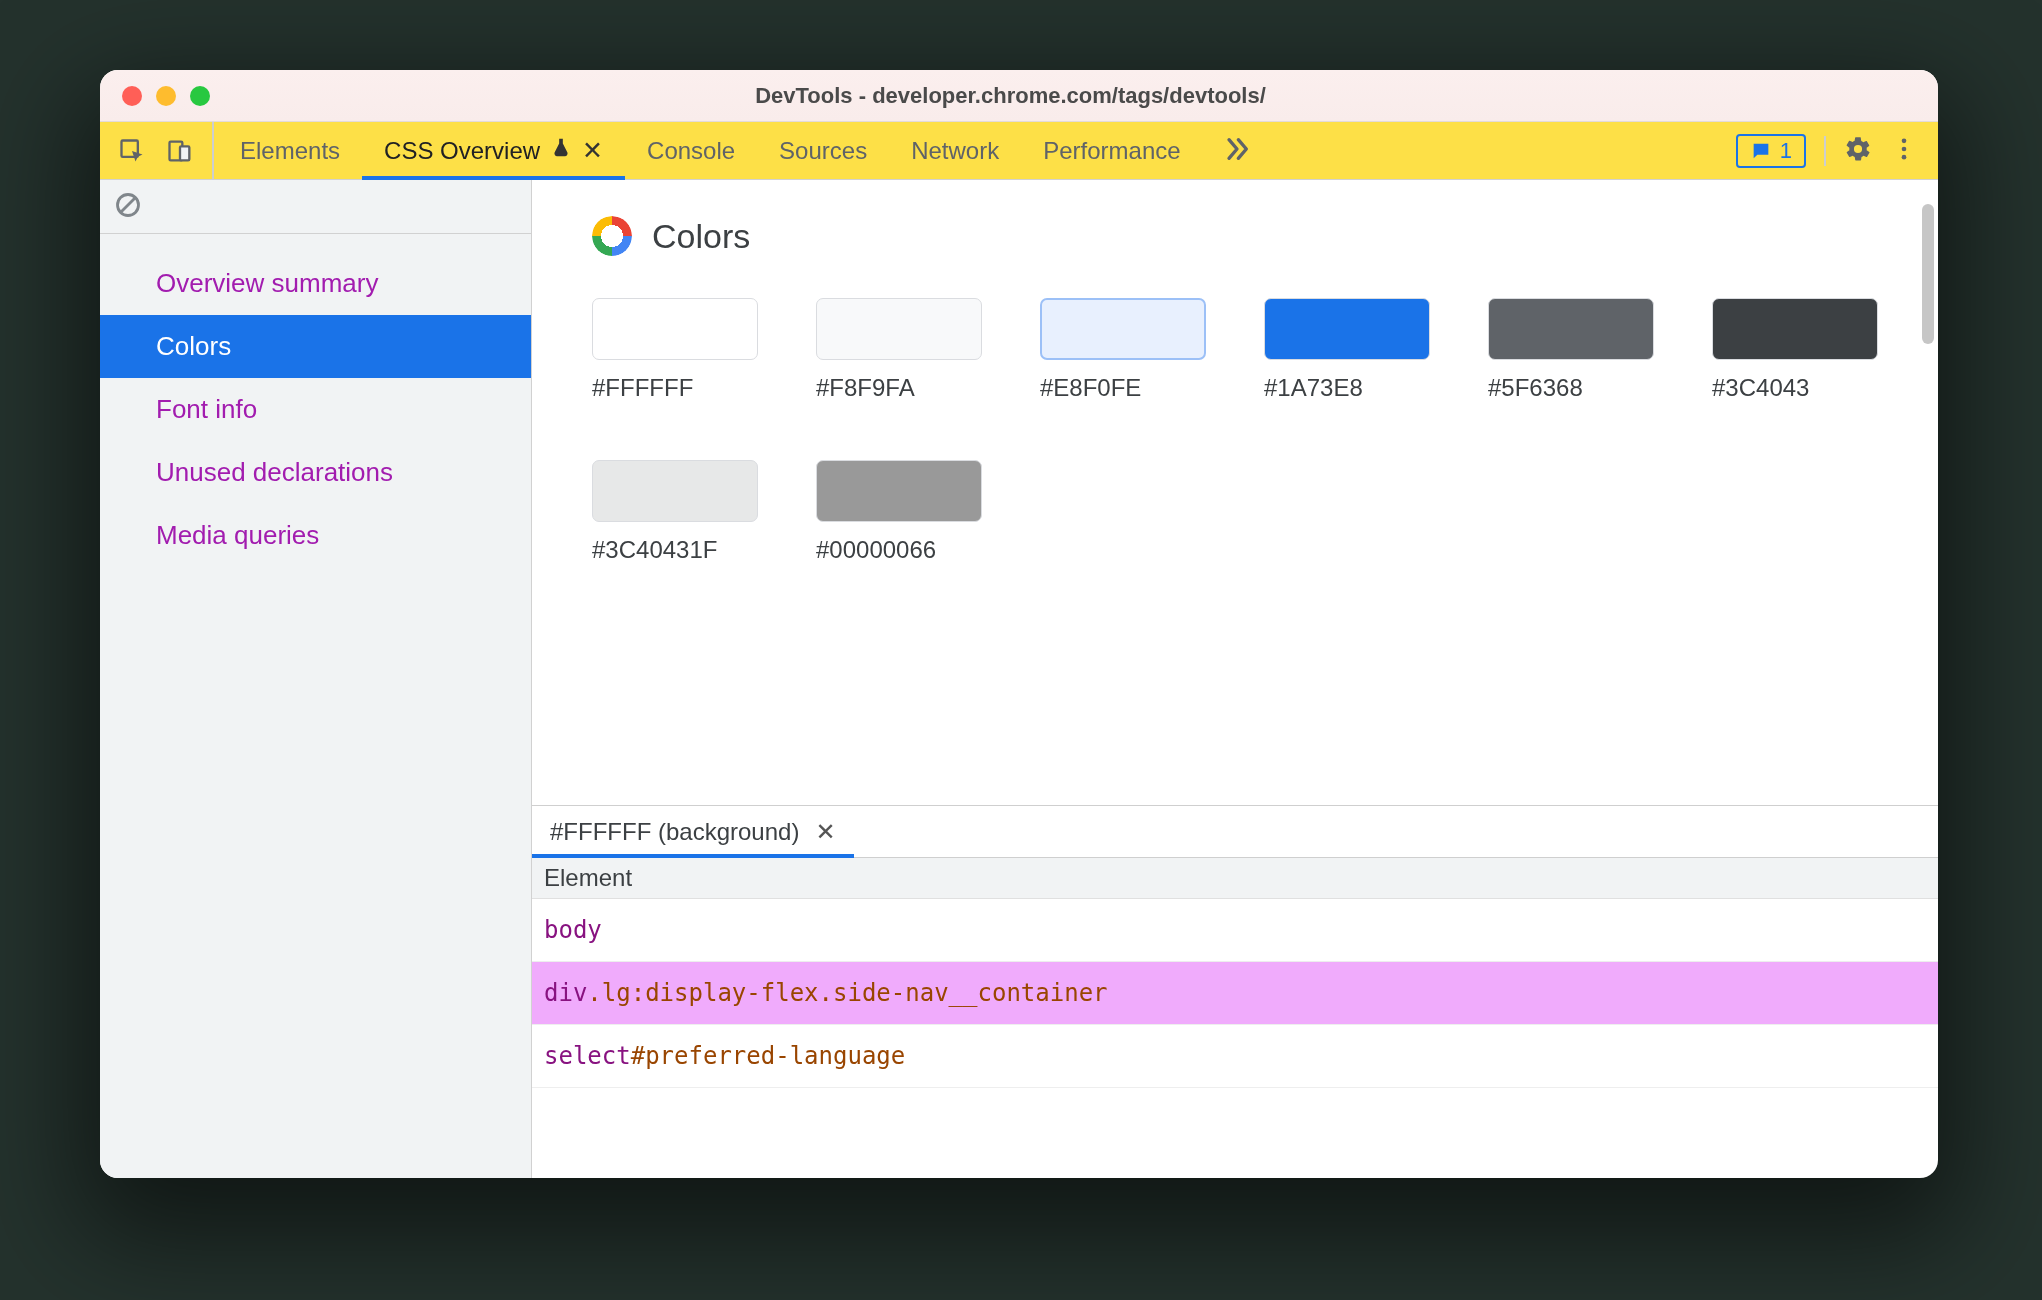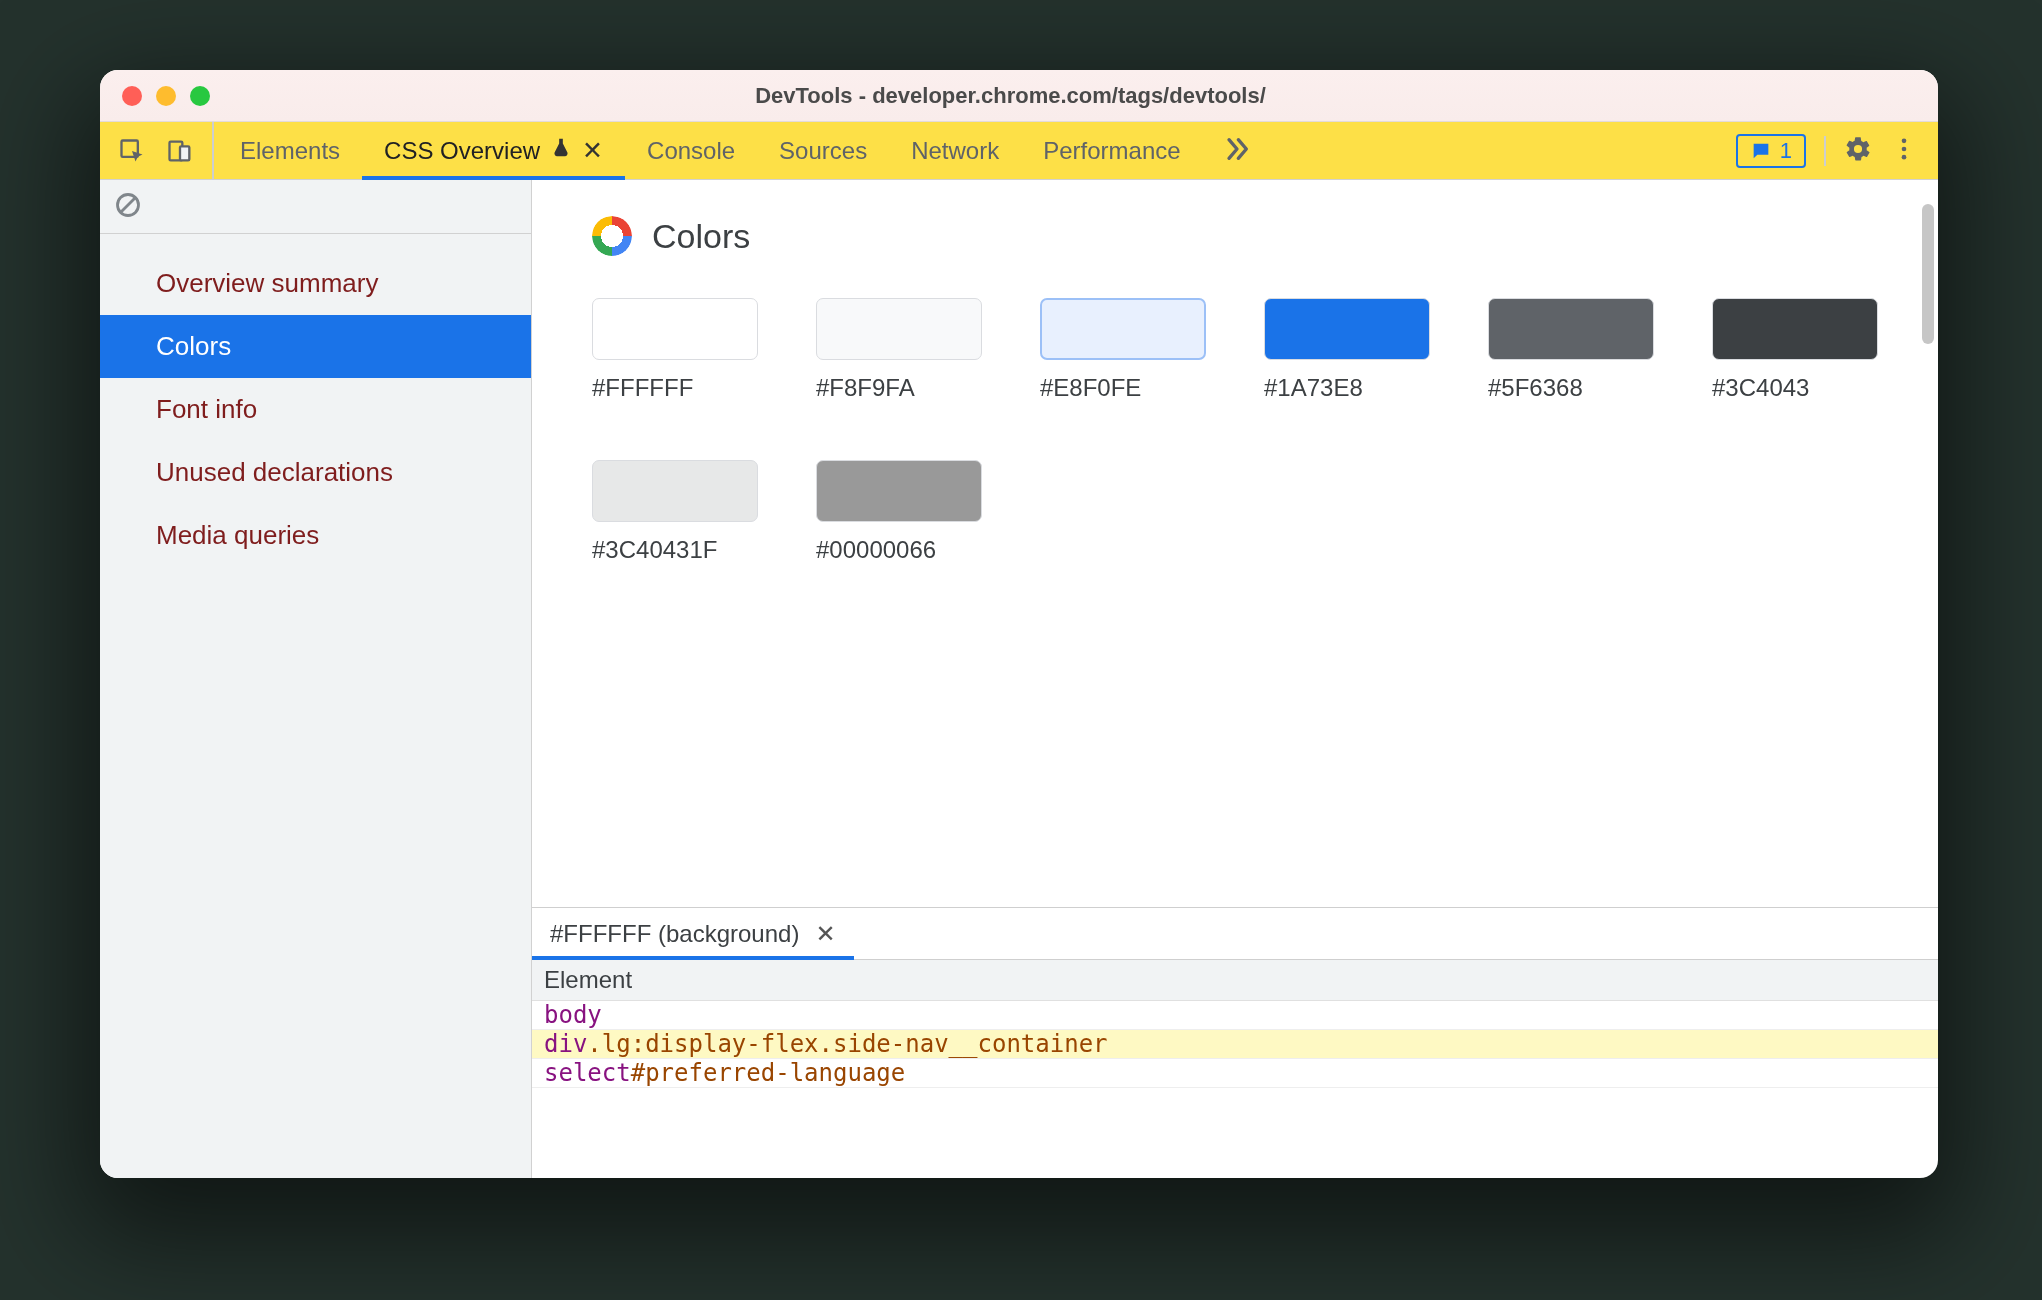--- a/index.html
+++ b/index.html
@@ -99,21 +99,21 @@
     display:flex; flex-direction:column;
   }
   .sidebar-top {
     height:54px; display:flex; align-items:center; padding-left:14px;
     border-bottom:1px solid var(--border-light);
   }
   .stop-icon svg { width:28px; height:28px; color:#80868b;}
   .sidelist { padding-top:18px; }
   .side-item {
     padding: 16px 32px 16px 56px;
-    font-size:26px; color:#7f1d1d;
+    font-size:26px; color:#a21caf;
     cursor:pointer;
   }
   .side-item.selected {
     background: var(--sidebar-sel); color:#fff;
   }
 
   .main { flex:1; display:flex; flex-direction:column; min-width:0; position:relative;}
   .main-body {
     flex:1; overflow:auto; padding:36px 40px 30px 60px;
   }
@@ -152,25 +152,25 @@
   .dtab.active::after{
     content:""; position:absolute; left:0; right:0; bottom:-1px; height:4px;
     background: var(--tab-active-border);
   }
   .dtab .dclose { font-size:24px; color:#555;}
   .etable-head {
     background:#f1f3f4; padding:6px 12px;
     font-size:24px; color:#3c4043; border-bottom:1px solid #e0e0e0;
   }
   .etable-row {
-    padding:0 12px; font-family:var(--mono); font-size:24px;
+    padding:17px 12px; font-family:var(--mono); font-size:24px;
     border-bottom:1px solid #eee; white-space:nowrap; overflow:hidden;
   }
   .etable-row:nth-child(odd){ background:#fff;}
-  .etable-row.alt { background:#fef9c3;}
+  .etable-row.alt { background:#f0abfc;}
   .tok-tag { color:#881280;}
   .tok-cls { color:#994500;}
   .tok-id  { color:#994500;}
 
   
   .scroll-ind {
     position:absolute; right:4px; top:24px; width:12px; height:140px;
     background:#c6c6c6; border-radius:8px;
   }
 </style>

